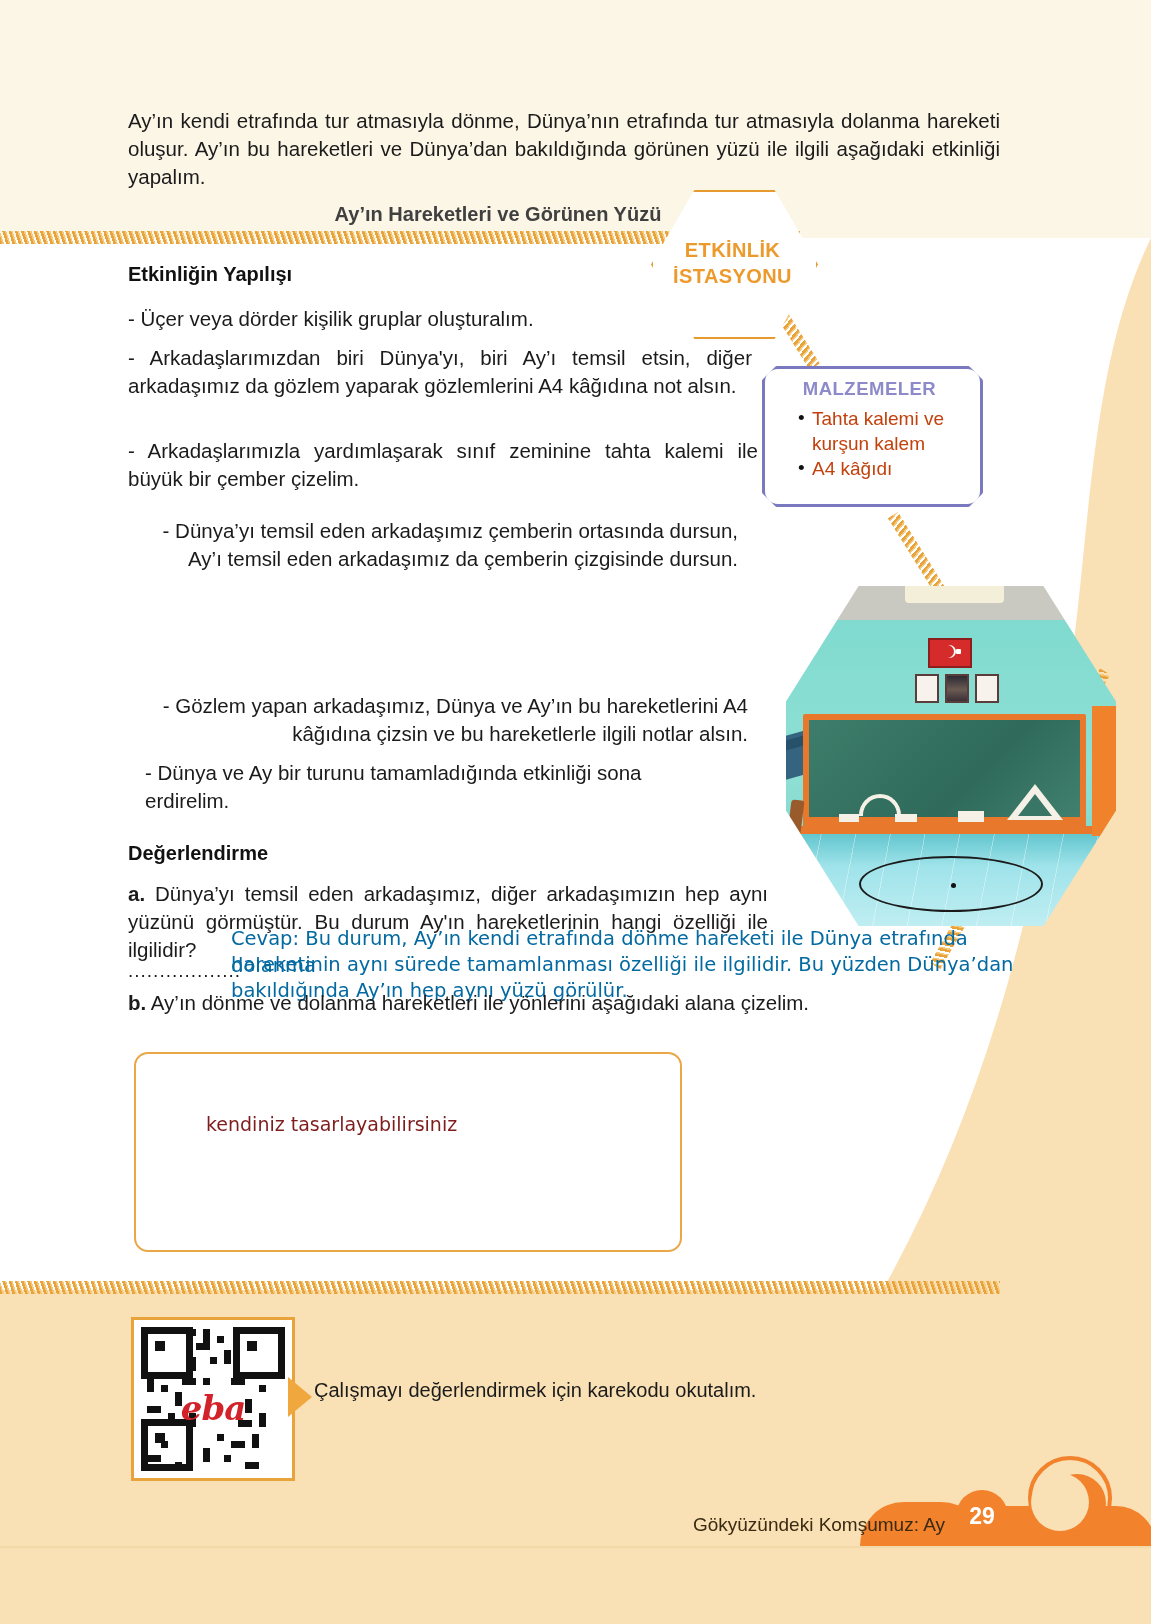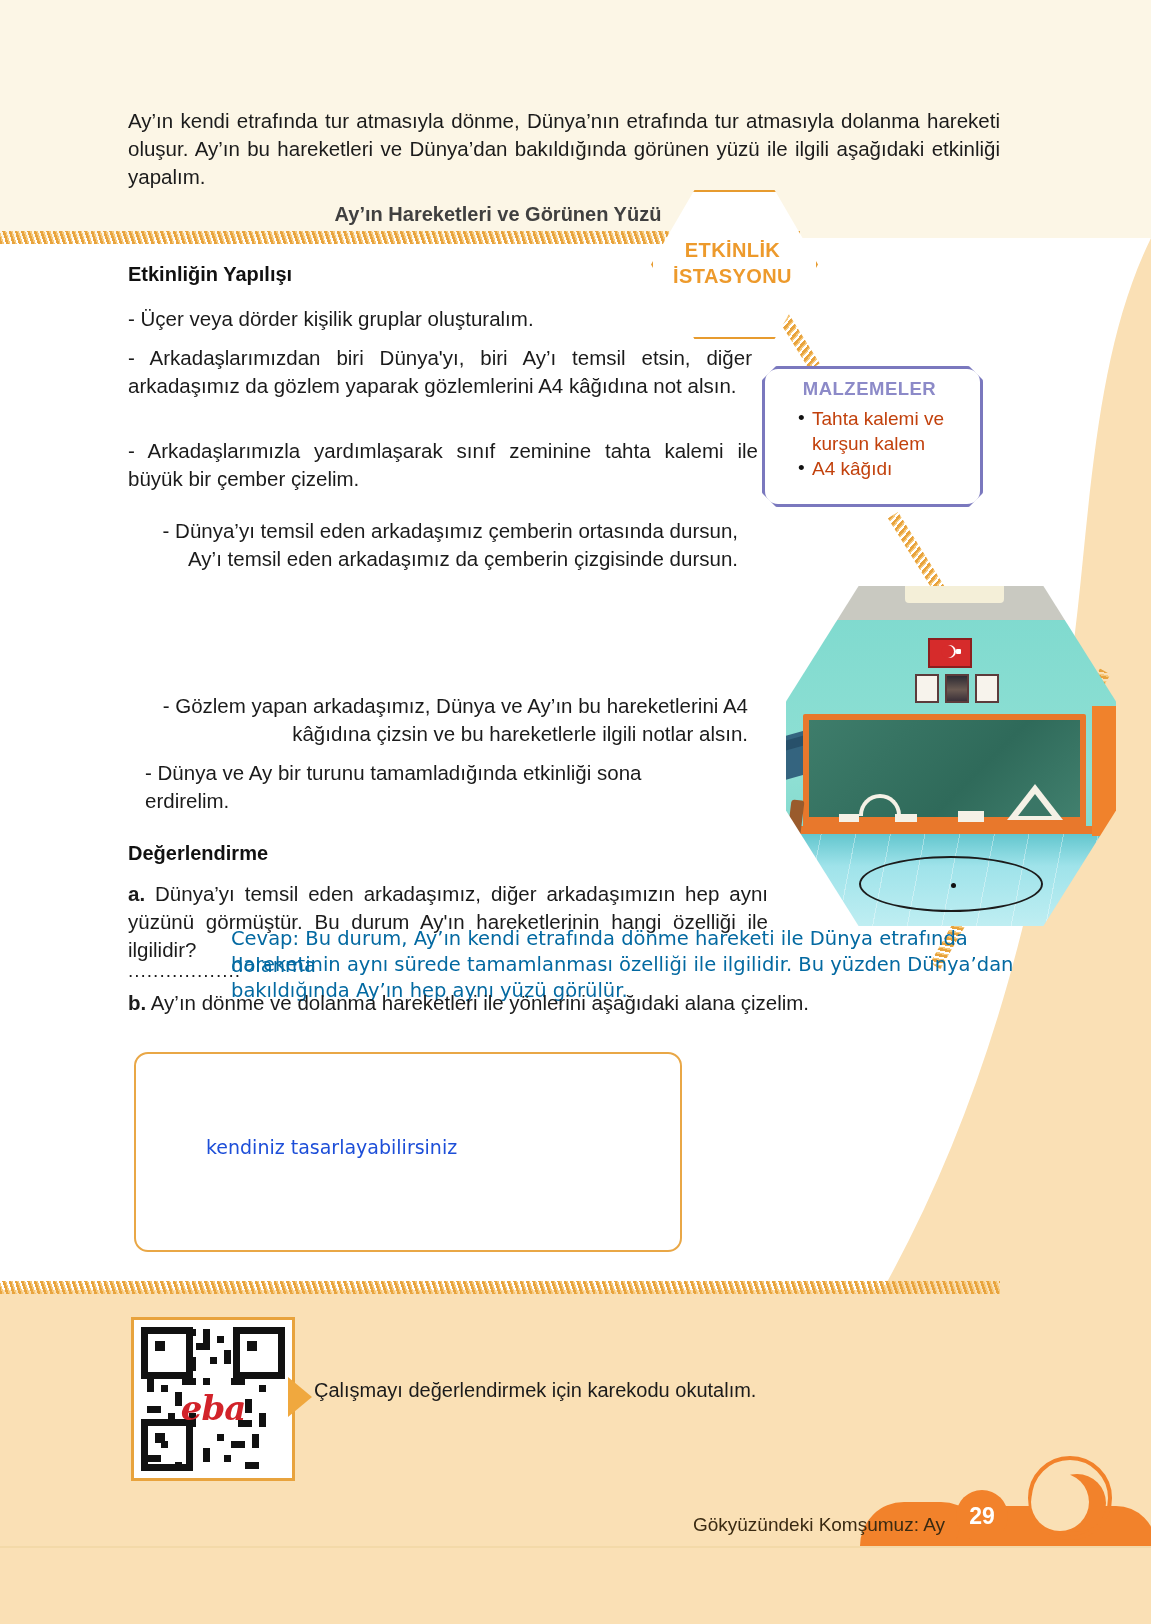--- a/index.html
+++ b/index.html
@@ -143,23 +143,22 @@
     font-family:"DejaVu Sans", sans-serif;
   }
   .dots{position:absolute;color:#1b1b1b;font-size:19px;letter-spacing:1px;}
 
   
   .drawbox{
     position:absolute;left:134px;top:1052px;width:544px;height:196px;
     border:2px solid #E9A746;border-radius:14px;background:#fff;
   }
   .drawbox-hint{
-    position:absolute;left:206px;top:1113px;color:#1d4ed8;font-size:19px;
+    position:absolute;left:206px;top:1113px;color:#7f1d1d;font-size:19px;
     font-family:"DejaVu Sans", sans-serif;
-    margin-top:23px;
   }
 
   
   .qrbox{
     position:absolute;left:131px;top:1317px;width:158px;height:158px;
     border:3px solid #E8A33D;background:#fff;padding:0;
   }
   .qr{position:absolute;inset:5px;}
   .qr-cell{position:absolute;background:#111;}
   .finder{position:absolute;width:38px;height:38px;border:7px solid #111;background:#fff;}

